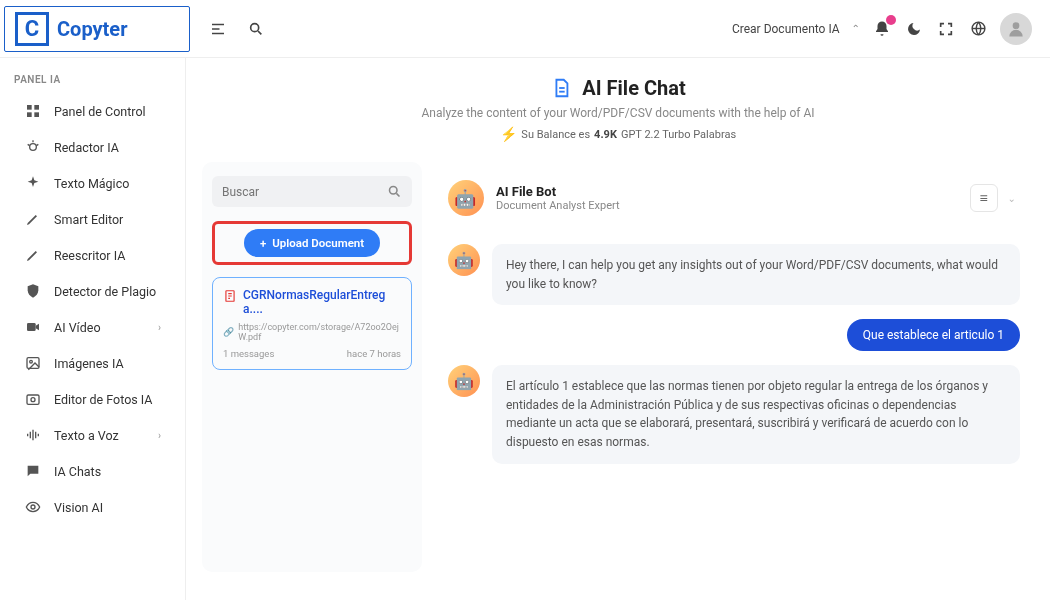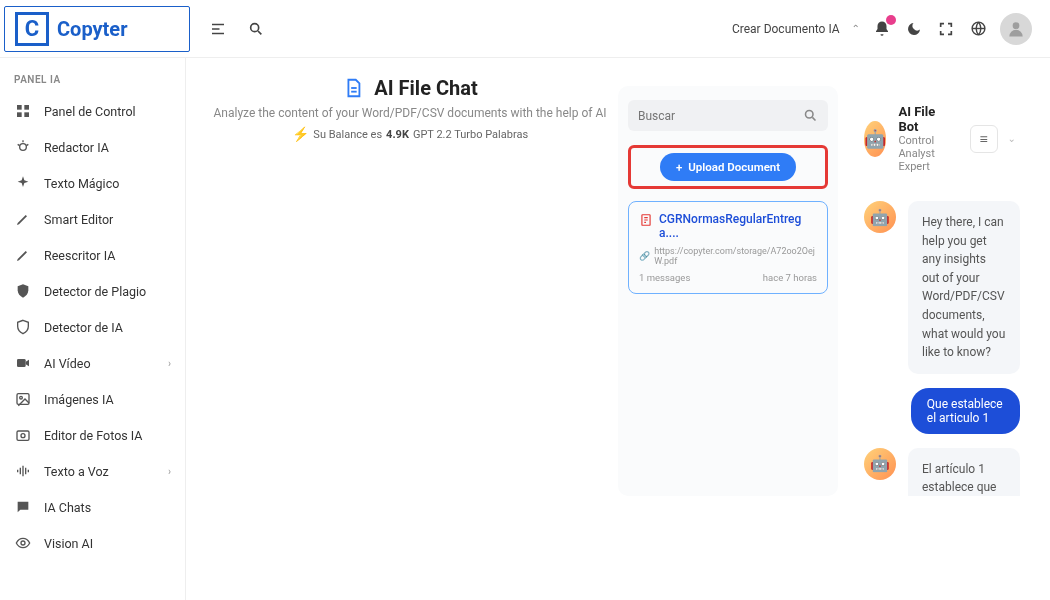--- a/index.html
+++ b/index.html
@@ -14,26 +14,26 @@
     .ic { width:20px; height:20px; color:#444; cursor:pointer; display:flex; align-items:center; justify-content:center; }
     .spacer { flex:1; }
     .top-right { display:flex; align-items:center; gap:12px; padding-right:18px; }
     .create-doc { font-size:12px; color:#444; display:flex; align-items:center; gap:12px; }
     .bell-wrap { position:relative; }
     .dot { position:absolute; top:-4px; right:-4px; width:10px; height:10px; background:#e83e8c; border-radius:50%; }
     .avatar { width:32px; height:32px; border-radius:50%; background:#d8d8d8; display:flex; align-items:center; justify-content:center; }
 
     .sidebar { width:186px; padding-top:66px; border-right:1px solid #eee; height:100%; overflow-y:auto; }
     .sb-label { font-size:10px; color:#888; letter-spacing:.5px; padding:8px 14px; font-weight:600; }
-    .sb-item { display:flex; align-items:center; gap:12px; padding:9px 14px; color:#333; cursor:pointer; font-size:12.5px; }
+    .sb-item { display:flex; align-items:center; gap:12px; padding:9px 24px; color:#333; cursor:pointer; font-size:12.5px; }
     .sb-ic { width:18px; height:18px; color:#555; display:flex; align-items:center; justify-content:center; }
     .chev { margin-left:auto; color:#999; font-size:10px; }
 
     .main { flex:1; padding-top:66px; background:#fff; height:100%; overflow:hidden; display:flex;}
-    .center-col { width:calc(100% - 0px); display:flex; flex-direction:row; align-items:flex-start; padding:10px 16px 0; }
+    .center-col { width:calc(100% - 0px); display:flex; flex-direction:column; align-items:flex-end; padding:10px 16px 0; }
     .page-head { text-align:center; margin-bottom:10px; width:100%;}
     .page-title-row { display:flex; align-items:center; justify-content:center; gap:10px; }
     .page-title { font-size:20px; font-weight:700; color:#222; }
     .subtitle { color:#888; font-size:12px; margin-top:6px; }
     .balance { color:#666; font-size:11px; margin-top:6px; display:flex; align-items:center; justify-content:center; gap:4px; }
     .balance b { color:#444; }
     .bolt { color:#3c7cfa; font-size:14px; }
 
     .panels { display:flex; gap:12px; width:100%; padding:10px 0; height:430px; }
     .left-panel { width:220px; background:#fafbfc; border-radius:10px; padding:14px 10px; position:relative; }
@@ -178,28 +178,20 @@
           </span>
           <span>Reescritor IA</span>
         </div>
         <div class="sb-item">
           <span class="sb-ic">
             <svg width="16" height="16" viewBox="0 0 24 24" fill="currentColor">
               <path d="M12 2l8 3v6c0 5-3.5 9-8 11-4.5-2-8-6-8-11V5z"></path>
             </svg>
           </span>
           <span>Detector de Plagio</span>
-        </div>
-        <div class="sb-item">
-          <span class="sb-ic">
-            <svg width="16" height="16" viewBox="0 0 24 24" fill="none" stroke="currentColor" stroke-width="2">
-              <path d="M12 2l8 3v6c0 5-3.5 9-8 11-4.5-2-8-6-8-11V5z"></path>
-            </svg>
-          </span>
-          <span>Detector de IA</span>
         </div>
         <div class="sb-item">
           <span class="sb-ic">
             <svg width="16" height="16" viewBox="0 0 24 24" fill="currentColor">
               <rect x="3" y="6" width="13" height="12" rx="2"></rect>
               <path d="M16 10l5-3v10l-5-3z"></path>
             </svg>
           </span>
           <span>AI Vídeo</span>
           <span class="chev">›</span>
@@ -316,21 +308,21 @@
               <span>hace 7 horas</span>
             </div>
           </div>
         </div>
 
         <div class="chat-panel">
           <div class="chat-header">
             <div class="bot-avatar">🤖</div>
             <div>
               <div class="bot-name">AI File Bot</div>
-              <div class="bot-role">Control Analyst Expert</div>
+              <div class="bot-role">Document Analyst Expert</div>
             </div>
             <div class="chat-tools">
               <div class="tool-btn">≡</div>
               <div class="tool-caret">⌄</div>
             </div>
           </div>
           <div id="chat-body">
               <div class="msg-row ">
                 <div class="msg-avatar">🤖</div>
                 <div class="bubble-bot">Hey there, I can help you get any insights out of your Word/PDF/CSV documents, what would you like to know?</div>

